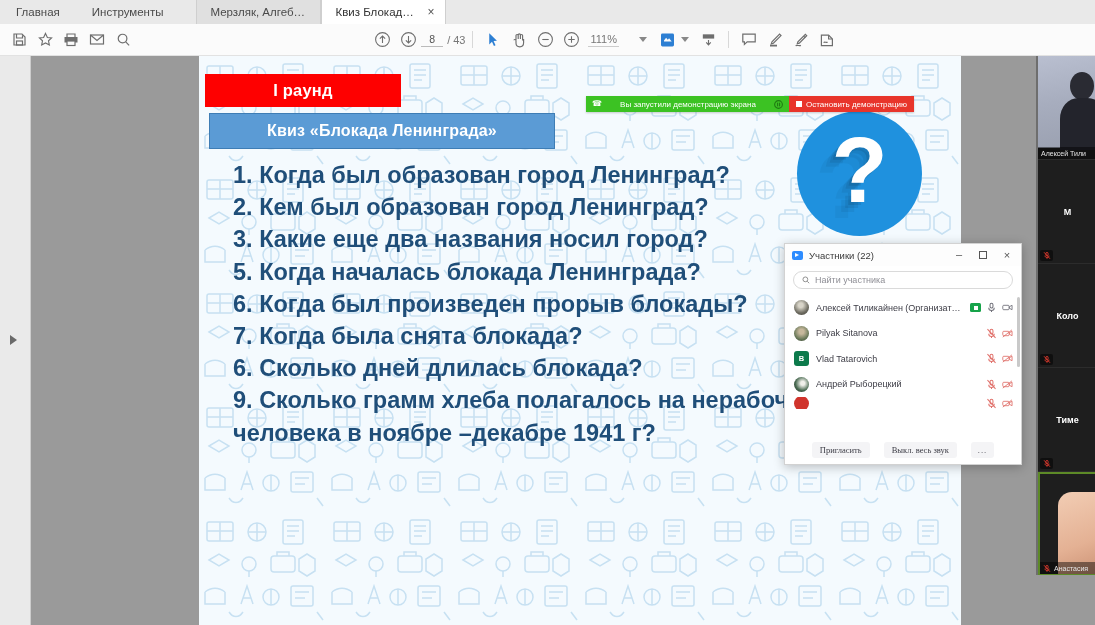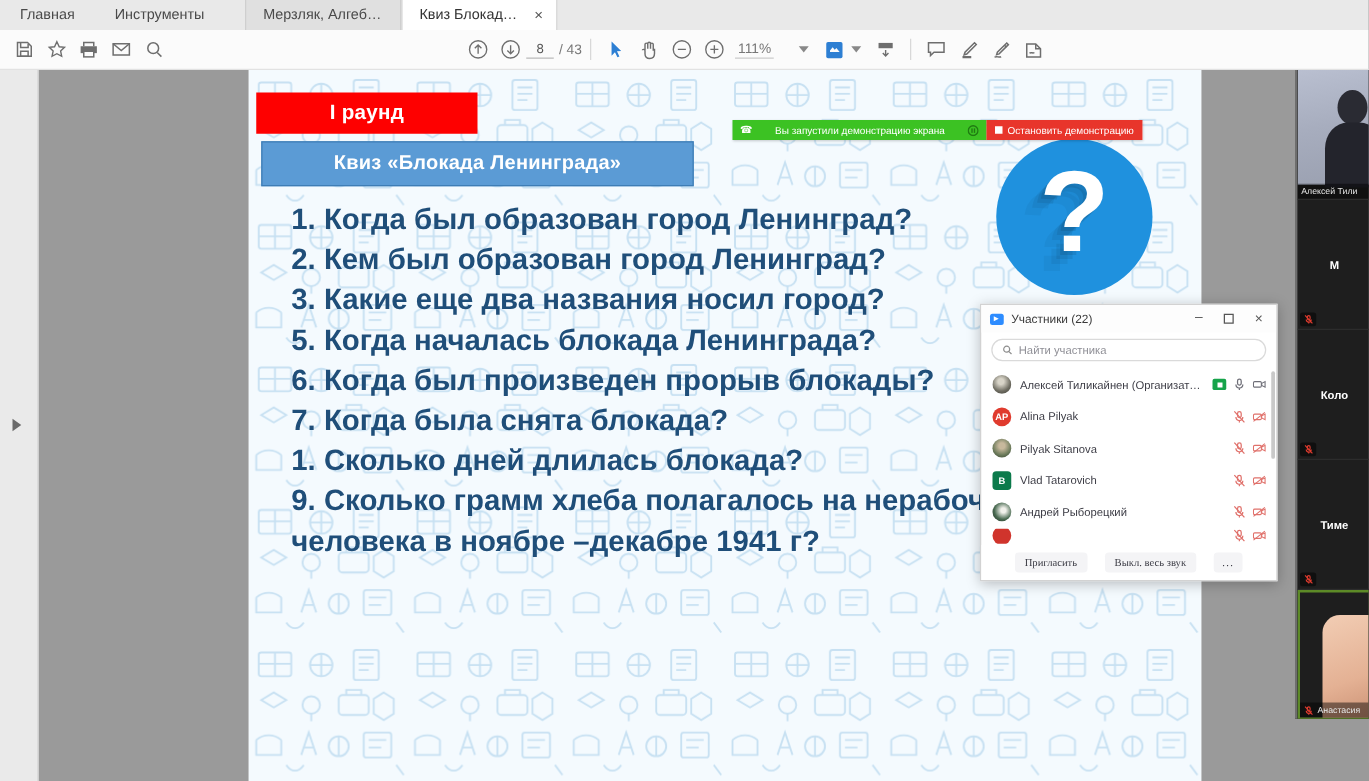--- a/index.html
+++ b/index.html
@@ -81,21 +81,21 @@
 
   
   .slide {
     position: absolute; left: 0; top: 0; width: 762px; height: 569px;
     background: #f4fafe; overflow: hidden;
   }
   
   .doodles { position: absolute; inset: 0; opacity: 1; }
 
   .band-round {
-    position: absolute; left: 6px; top: 18px; width: 177px; height: 33px;
+    position: absolute; left: 6px; top: 18px; width: 196px; height: 33px;
     background: #fe0000; display: flex; align-items: center; justify-content: center;
   }
   .band-round span {
     color: #fff; font-weight: bold; font-size: 16.5px; letter-spacing: .2px;
   }
   .band-title {
     position: absolute; left: 10px; top: 57px; width: 346px; height: 36px;
     background: #5b9bd5; border: 1px solid #3e7db5;
     display: flex; align-items: center; justify-content: center;
   }
@@ -467,21 +467,21 @@
           </div>
         </div>
 
         <div class="qlist">
           <div class="qitem">1. Когда был образован город Ленинград?</div>
           <div class="qitem">2. Кем был образован город Ленинград?</div>
           <div class="qitem">3. Какие еще два названия  носил город?</div>
           <div class="qitem">5. Когда началась блокада Ленинграда?</div>
           <div class="qitem">6. Когда был произведен прорыв блокады?</div>
           <div class="qitem">7. Когда была снята блокада?</div>
-          <div class="qitem">1. Сколько дней длилась блокада?</div>
+          <div class="qitem">6. Сколько дней длилась блокада?</div>
           <div class="qitem indent2">9. Сколько грамм хлеба полагалось на нерабочего
     человека в ноябре –декабре 1941 г?</div>
         </div>
 
       </div>
     </div>
   </div>
 
   <div class="sharebar">
     <div class="green">
@@ -534,36 +534,20 @@
             <rect x="4.4" y="1.4" width="3.2" height="5.2" rx="1.6"></rect>
             <path d="M3 6.2c0 1.7 1.3 3 3 3s3-1.3 3-3M6 9.2v1.6"></path>
           </svg>
           <svg class="ic-sm" viewBox="0 0 14 12" fill="none" stroke="#6f6f78" stroke-width="1.1">
             <rect x="1" y="3.2" width="8" height="5.6" rx="1.2"></rect>
             <path d="M9.4 5l3.4-1.8v5.6L9.4 7z"></path>
           </svg>
         </span>
       </div>
 
-      <div class="prow">
-        <span class="avatar" style="background:#e03b2e;">
-          <span>AP</span>
-        </span>
-        <span class="pname">Alina Pilyak</span>
-        <span class="row-icons">
-          <svg class="ic-sm" viewBox="0 0 12 12" fill="none" stroke="#e0716b" stroke-width="1.1">
-            <rect x="4.4" y="1.4" width="3.2" height="5.2" rx="1.6"></rect>
-            <path d="M3 6.2c0 1.7 1.3 3 3 3s3-1.3 3-3M6 9.2v1.6M1.6 1.2l8.8 9.6"></path>
-          </svg>
-          <svg class="ic-sm" viewBox="0 0 14 12" fill="none" stroke="#e0716b" stroke-width="1.1">
-            <rect x="1" y="3.2" width="8" height="5.6" rx="1.2"></rect>
-            <path d="M9.4 5l3.4-1.8v5.6L9.4 7zM1 10.6L12.6 1.4"></path>
-          </svg>
-        </span>
-      </div>
 
       <div class="prow">
         <span class="avatar" style="background-image:radial-gradient(circle at 50% 38%, #c7b89c 20%, #6b7a5a 62%, #2e3a2a 100%);"></span>
         <span class="pname">Pilyak Sitanova</span>
         <span class="row-icons">
           <svg class="ic-sm" viewBox="0 0 12 12" fill="none" stroke="#e0716b" stroke-width="1.1">
             <rect x="4.4" y="1.4" width="3.2" height="5.2" rx="1.6"></rect>
             <path d="M3 6.2c0 1.7 1.3 3 3 3s3-1.3 3-3M6 9.2v1.6M1.6 1.2l8.8 9.6"></path>
           </svg>
           <svg class="ic-sm" viewBox="0 0 14 12" fill="none" stroke="#e0716b" stroke-width="1.1">

